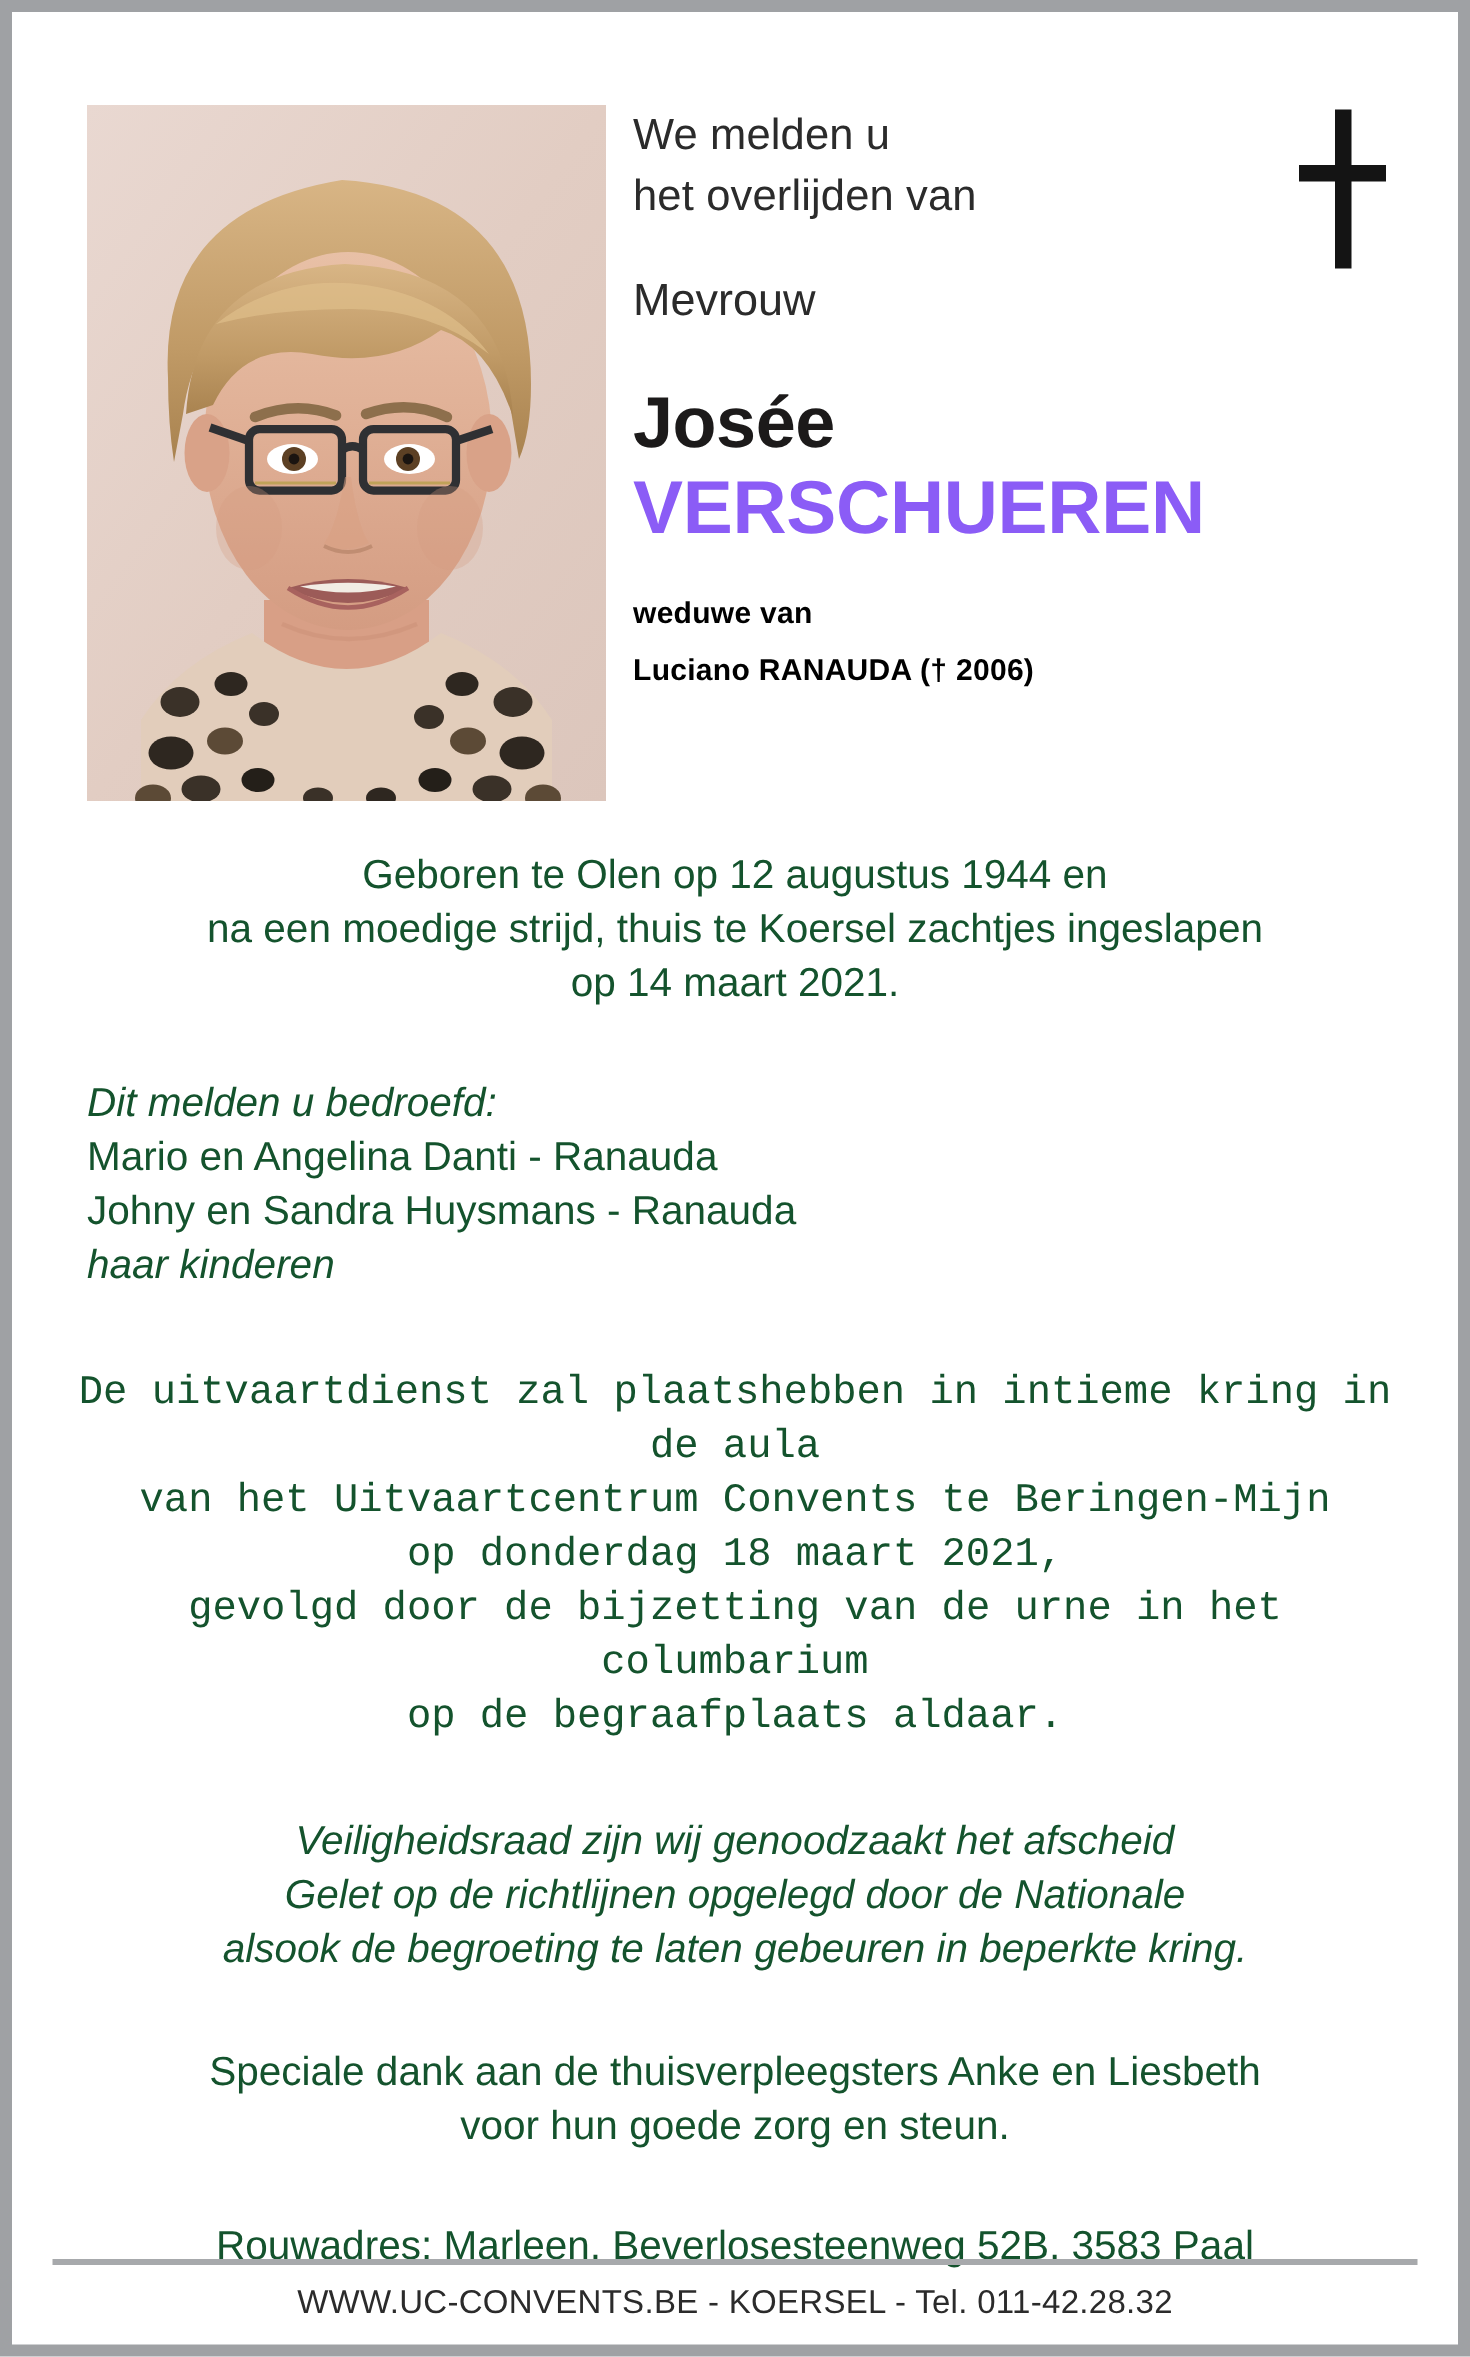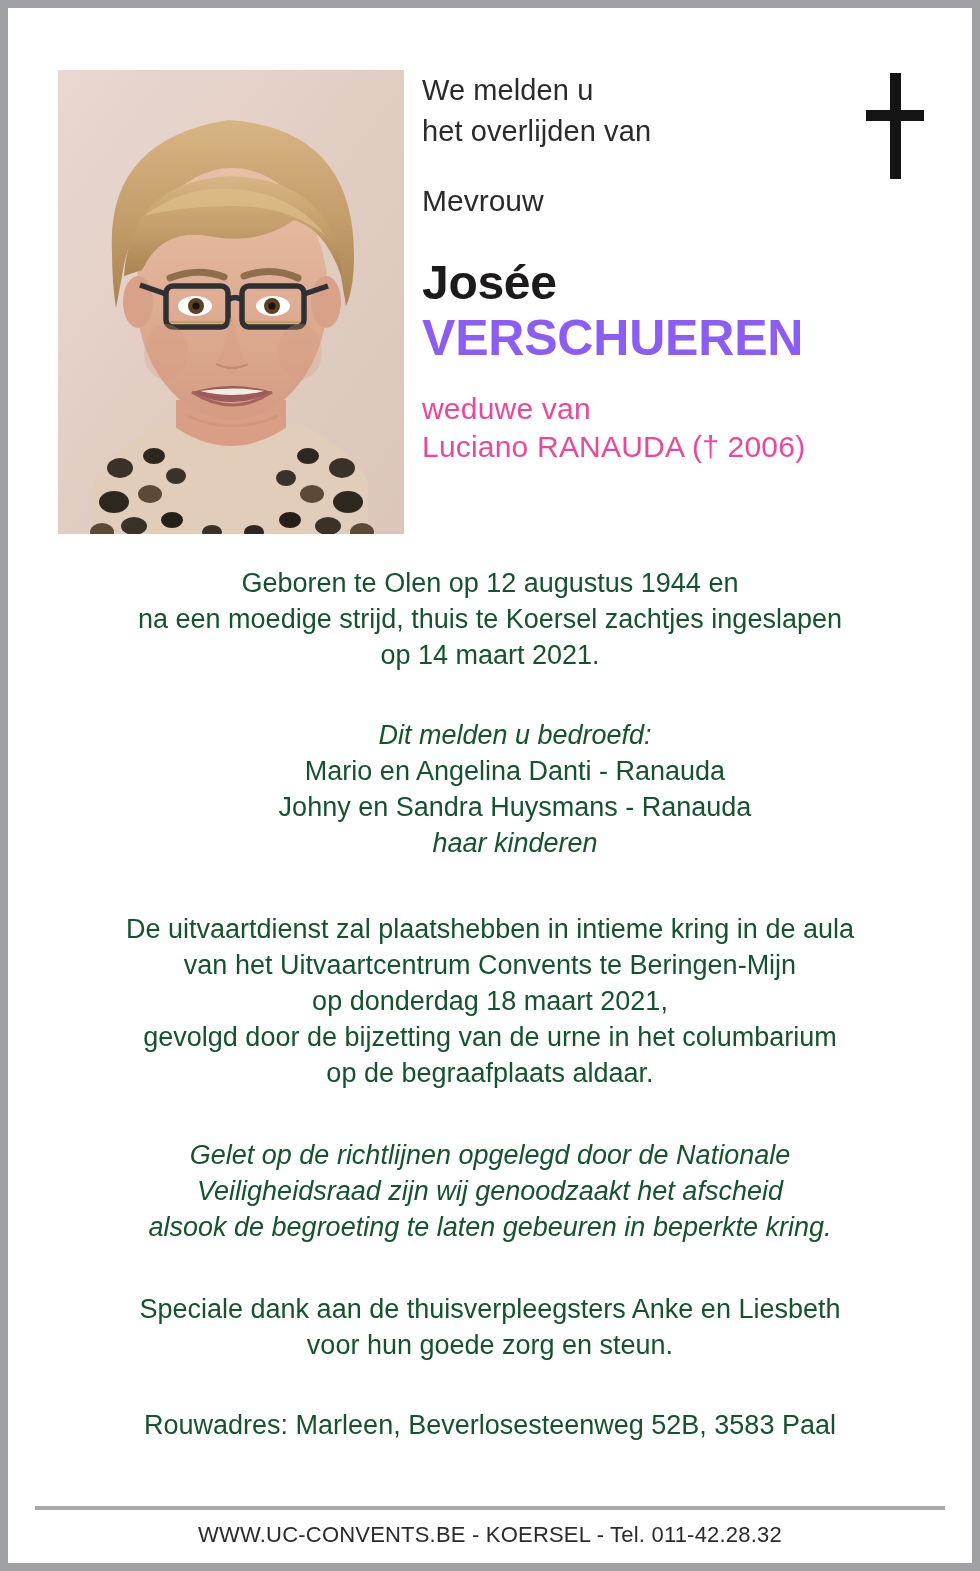--- a/index.html
+++ b/index.html
@@ -97,55 +97,56 @@
     letter-spacing: -0.3px;
   }
   .lastname {
     font-size: 50px;
     line-height: 56px;
     font-weight: 700;
     color: #8b5cf6;
     letter-spacing: -0.2px;
   }
   .widow {
-    font-size: 30px;
+    font-size: 20px;
     line-height: 38px;
-    font-weight: 400;
-    color: #ec4899;
+    font-weight: 700;
+    color: #000000;
     margin-top: 24px;
     letter-spacing: 0.2px;
   }
 
   
   .body-area {
     position: absolute;
     left: 0;
     top: 515px;
     width: 964px;
     color: #2b2b2b;
   }
   .para {
     font-size: 27px;
     line-height: 36px;
     color: #14532d;
   }
   .centered { text-align: center; }
-  .left { text-align: center; padding-left: 50px; }
+  .left { text-align: left; padding-left: 50px; }
   .ital { font-style: italic; }
 
   .block-born {
     margin-top: 42px;
     padding: 0 48px;
   }
   .block-family {
     margin-top: 44px;
   }
   .block-service {
     margin-top: 50px;
     padding: 0 34px;
+    font-family: Liberation Mono, monospace;
   }
   .block-covid {
     margin-top: 46px;
     padding: 0 60px;
   }
   .block-thanks {
     margin-top: 46px;
     padding: 0 32px;
   }
   .block-address {
@@ -316,22 +317,22 @@
 
     <div class="block-service">
       <div class="para centered">De uitvaartdienst zal plaatshebben in intieme kring in de aula</div>
       <div class="para centered">van het Uitvaartcentrum Convents te Beringen-Mijn</div>
       <div class="para centered">op donderdag 18 maart 2021,</div>
       <div class="para centered">gevolgd door de bijzetting van de urne in het columbarium</div>
       <div class="para centered">op de begraafplaats aldaar.</div>
     </div>
 
     <div class="block-covid">
+      <div class="para centered ital">Veiligheidsraad zijn wij genoodzaakt het afscheid</div>
       <div class="para centered ital">Gelet op de richtlijnen opgelegd door de Nationale</div>
-      <div class="para centered ital">Veiligheidsraad zijn wij genoodzaakt het afscheid</div>
       <div class="para centered ital">alsook de begroeting te laten gebeuren in beperkte kring.</div>
     </div>
 
     <div class="block-thanks">
       <div class="para centered">Speciale dank aan de thuisverpleegsters Anke en Liesbeth</div>
       <div class="para centered">voor hun goede zorg en steun.</div>
     </div>
 
     <div class="block-address">
       <div class="para centered">Rouwadres: Marleen, Beverlosesteenweg 52B, 3583 Paal</div>

